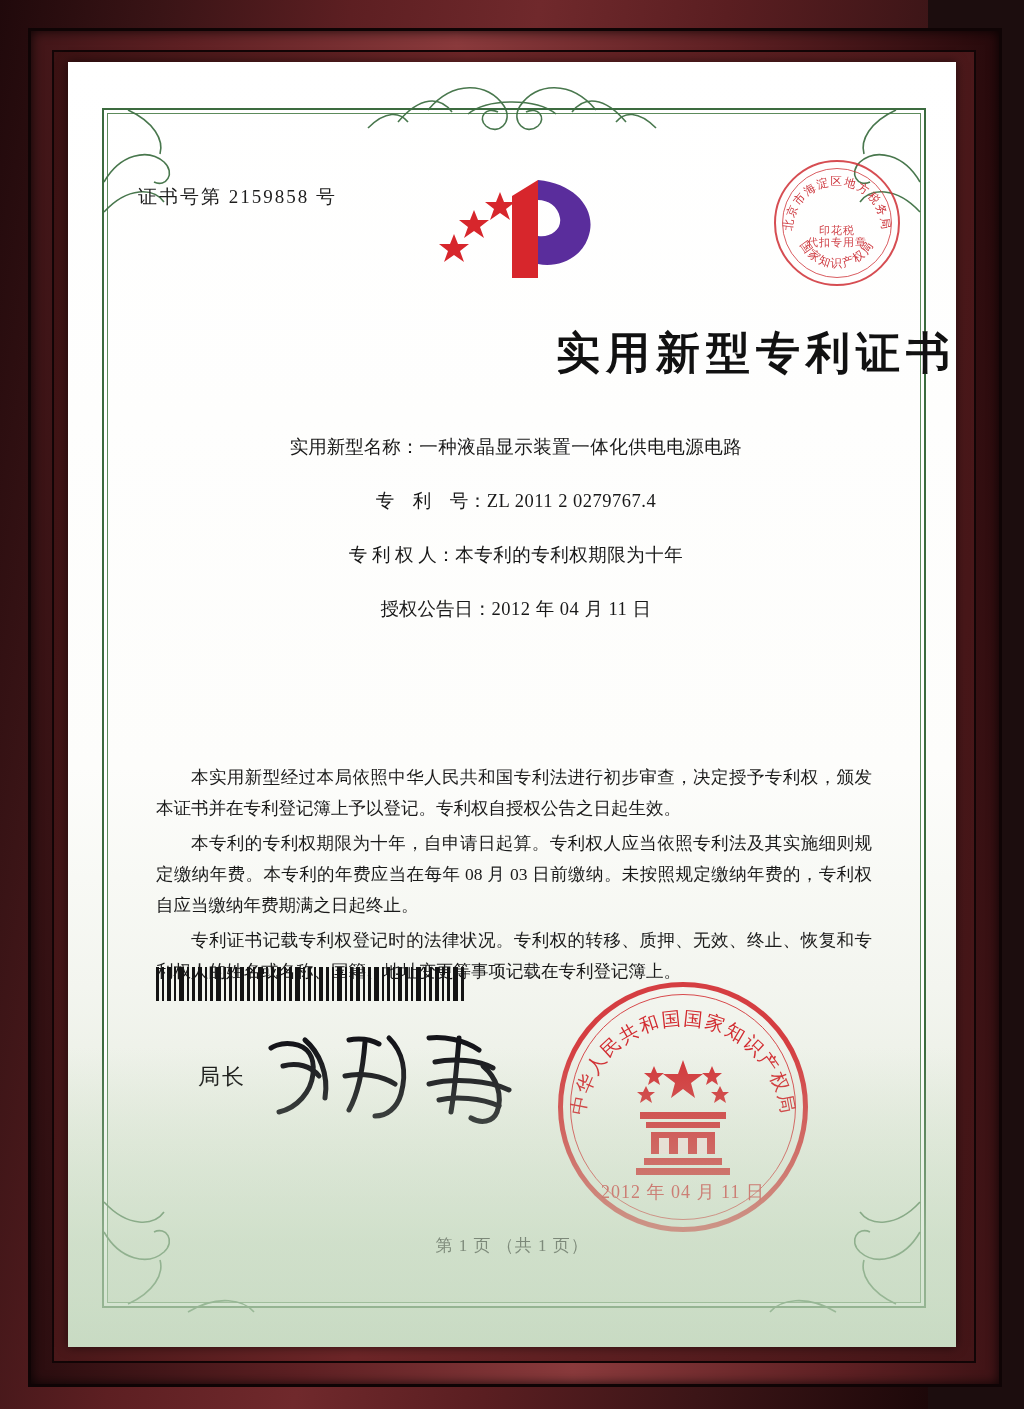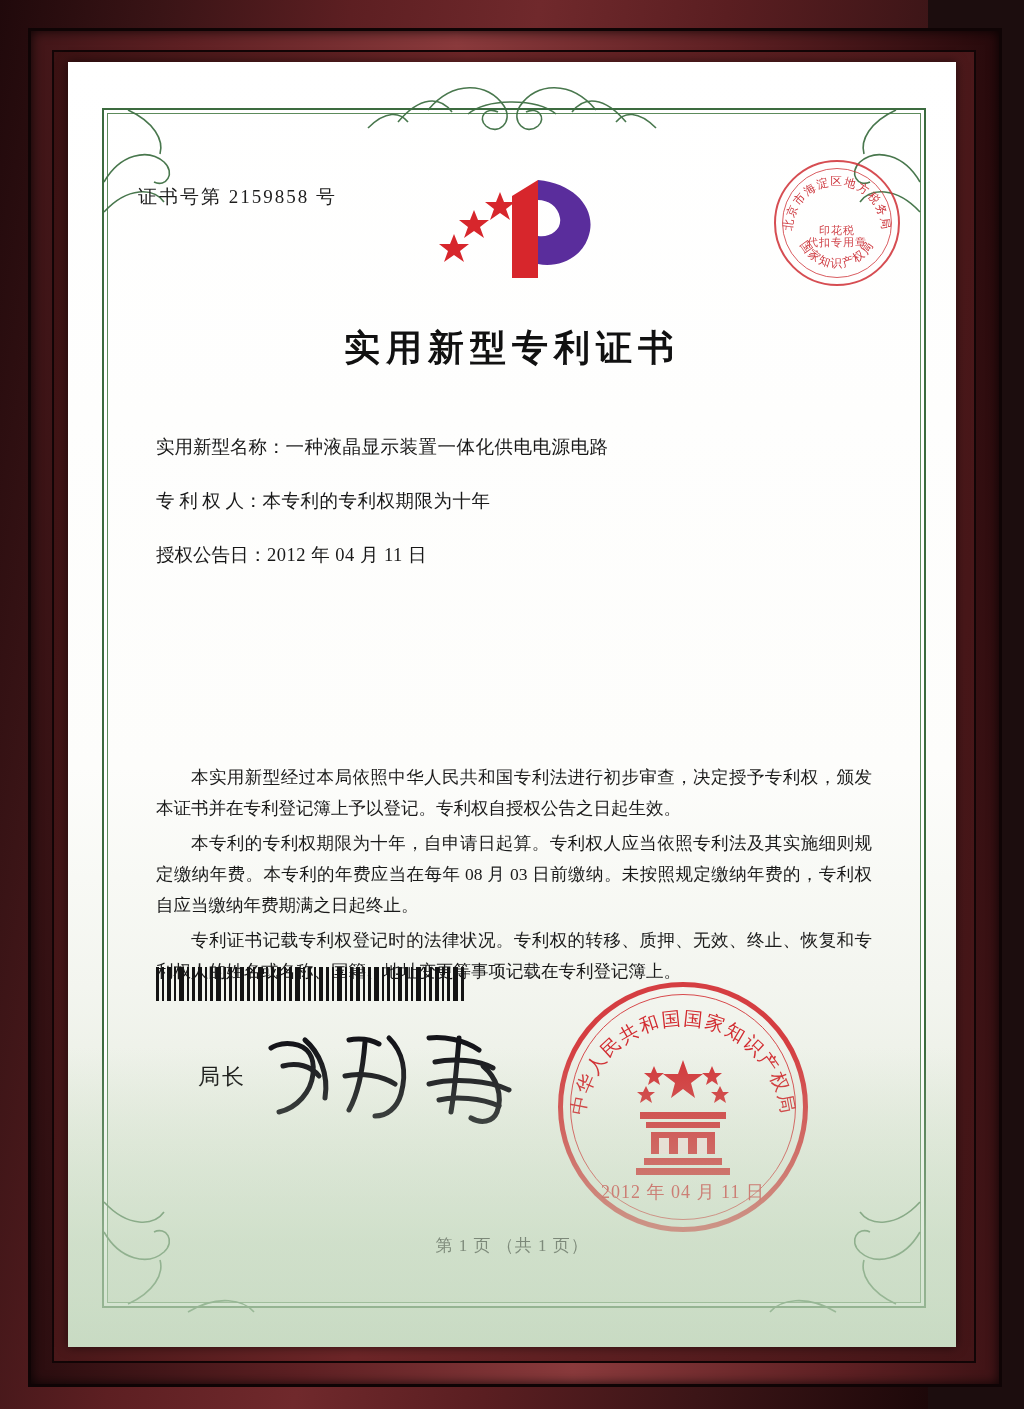--- a/index.html
+++ b/index.html
@@ -113,34 +113,35 @@
     opacity: .92;
   }
   .stamp-tr .arc {
     position: absolute; left: 0; top: 0; width: 126px; height: 126px;
   }
   .stamp-tr .arc text { fill: #cc3239; font-size: 11.5px; letter-spacing: 1.5px; }
 
   .title {
     position: absolute;
     left: 0; right: 0; top: 262px;
-    text-align: center;
-    font-size: 36px;
+    text-align: right;
+    font-size: 44px;
     font-weight: bold;
     letter-spacing: 6px;
     color: #111;
     font-family: "DejaVu Serif", "Liberation Serif", serif;
   }
 
   .fields { position: absolute; left: 88px; top: 372px; width: 720px; }
   .field {
     font-size: 18.5px;
     color: #181818;
     margin-bottom: 29px;
     white-space: nowrap;
+    text-align: center;
   }
   .field .lbl { letter-spacing: 0px; }
   .field .val { letter-spacing: .5px; }
 
   .paras {
     position: absolute;
     left: 88px; top: 700px; width: 716px;
     font-size: 17.5px;
     line-height: 31px;
     color: #1a1a1a;
@@ -270,20 +271,23 @@
           <text><textPath href="#arcBot" startOffset="50%" text-anchor="middle">国家知识产权局</textPath></text>
         </svg>
         <div class="inner-text">印花税<br>代扣专用章</div>
       </div>
 
       <div class="title">实用新型专利证书</div>
 
       <div class="fields">
         <div class="field">
           <span class="lbl">实用新型名称：</span><span class="val">一种液晶显示装置一体化供电电源电路</span>
+        </div>
+        <div class="field">
+          <span class="lbl">专　利　号：</span><span class="val">ZL 2011 2 0279767.4</span>
         </div>
         <div class="field">
           <span class="lbl">专 利 权 人：</span><span class="val">本专利的专利权期限为十年</span>
         </div>
         <div class="field">
           <span class="lbl">授权公告日：</span><span class="val">2012 年 04 月 11 日</span>
         </div>
       </div>
 
       <div class="paras">

